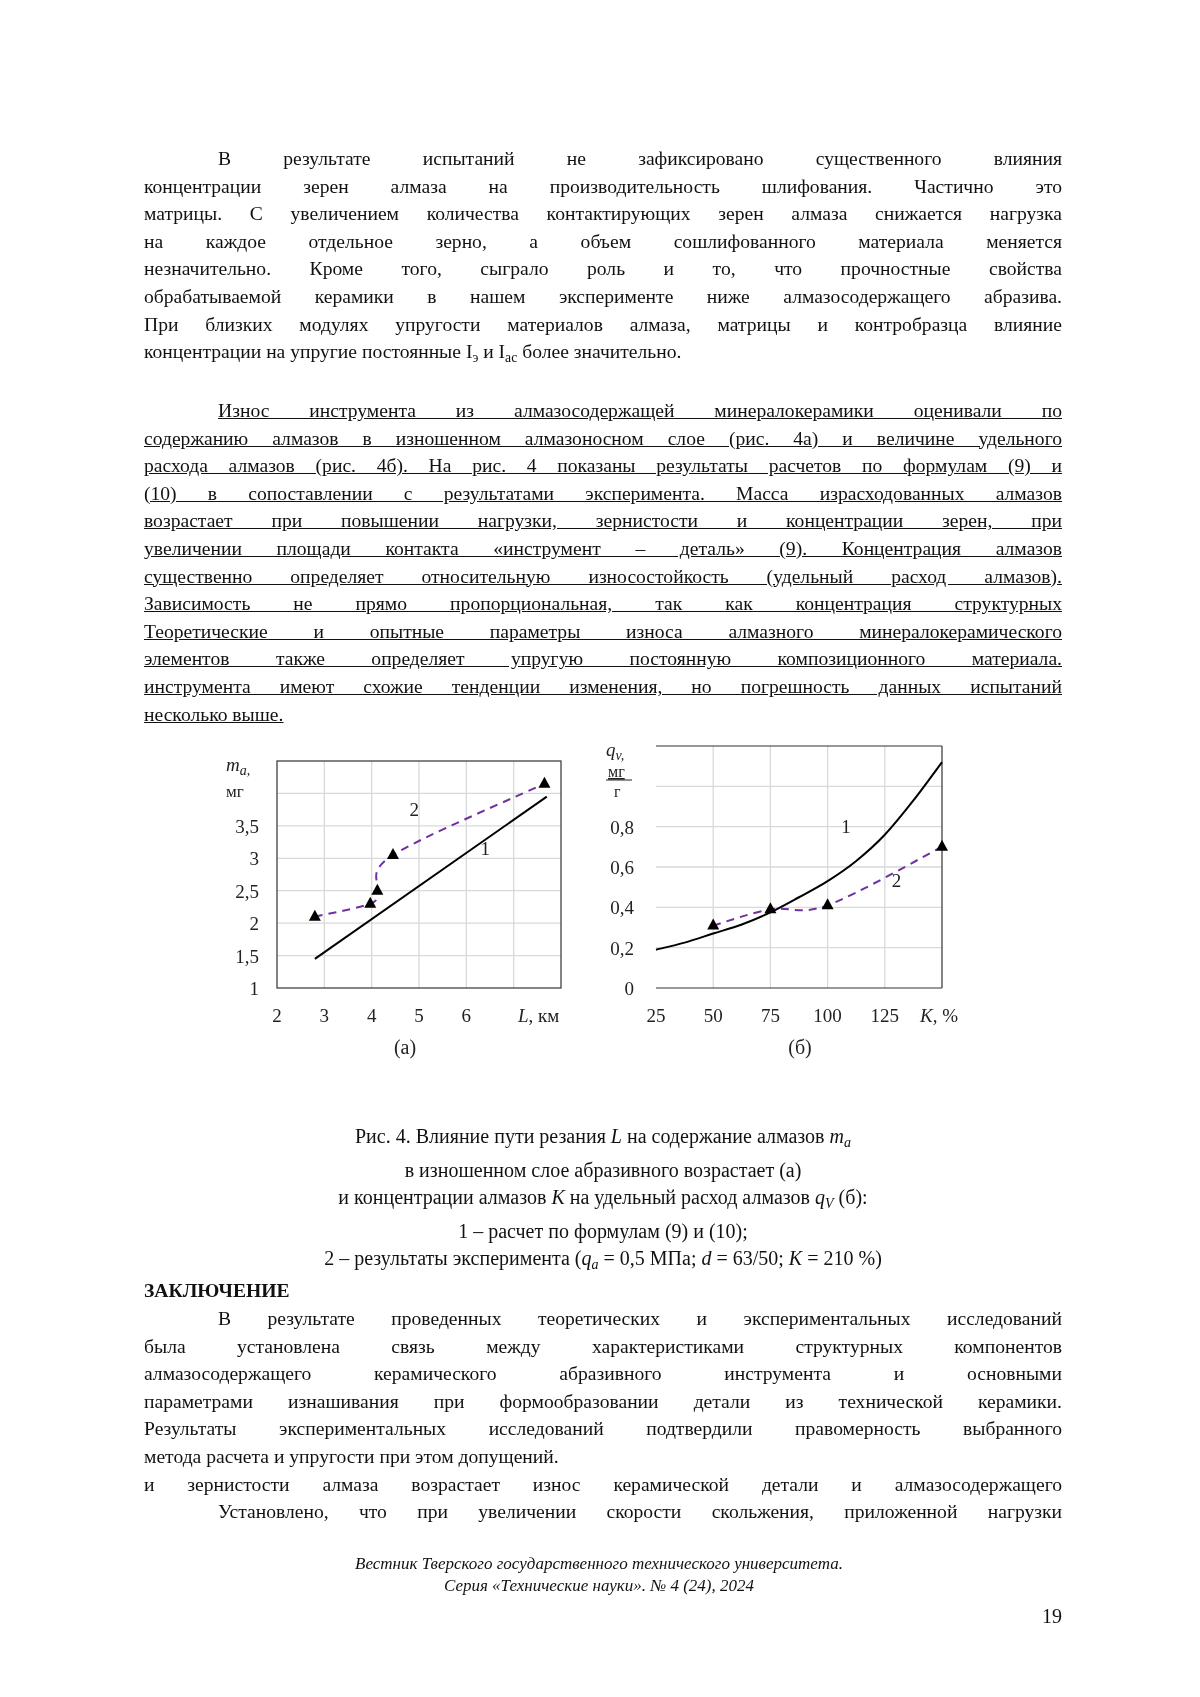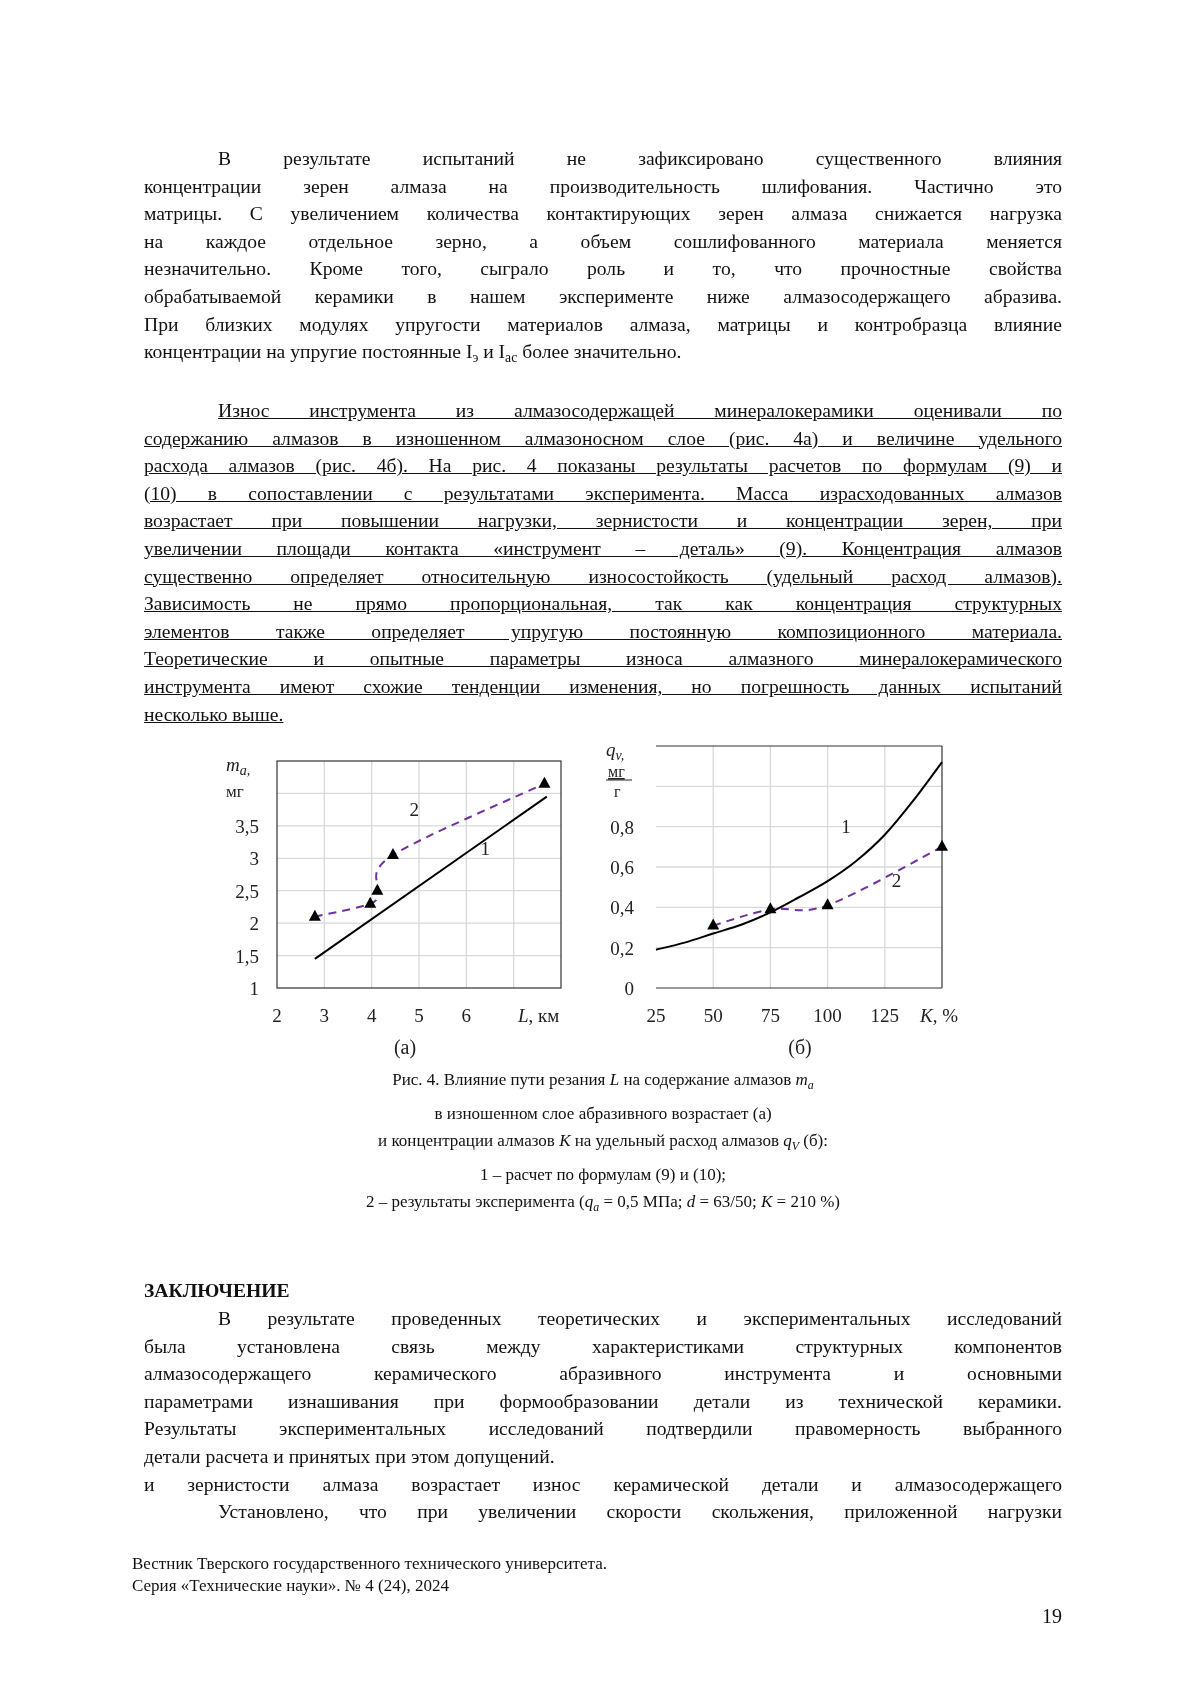--- a/index.html
+++ b/index.html
@@ -9,28 +9,28 @@
   .text-block { position: absolute; left: 144px; width: 918px; font-size: 19.6px; line-height: 27.6px; text-align: justify; }
   .para { margin: 0; text-indent: 74px; }
   .para .line { display: block; text-align: justify; text-align-last: justify; text-indent: 0; }
   .para .line.first { padding-left: 74px; }
   .para .line.last { text-align-last: left; }
   .sub { font-size: 70%; vertical-align: -4px; }
   #block1 { top: 145px; }
   #block2 { top: 397px; text-decoration: underline; }
   .charts { position: absolute; left: 0; top: 740px; width: 1200px; height: 330px; }
   .charts svg { position: absolute; left: 0; top: 0; }
-  .caption { position: absolute; left: 144px; width: 918px; top: 1066px; text-align: center;
-             font-size: 17px; line-height: 27.6px; }
+  .caption { position: absolute; left: 144px; width: 918px; top: 1123px; text-align: center;
+             font-size: 20px; line-height: 27.6px; }
   .caption div { white-space: nowrap; }
   .heading { position: absolute; left: 144px; width: 918px; top: 1280px; text-align: left;
              font-weight: bold; font-size: 19.6px; }
   #block3 { top: 1305px; }
-  .footer { position: absolute; left: 132px; width: 918px; top: 1553px; 
-            font-size: 17px; line-height: 22px; }
+  .footer { position: absolute; left: 140px; width: 918px; top: 1553px; text-align: center;
+            font-style: italic; font-size: 17px; line-height: 22px; }
   .page-number { position: absolute; left: 1020px; width: 42px; top: 1605px; text-align: right; font-size: 20px; }
   i.v { font-style: italic; }
 </style>
 </head>
 <body>
 
 <div class="page">
 
   <div class="text-block" id="block1">
     <p class="para" id="p1">
@@ -48,22 +48,22 @@
   <div class="text-block" id="block2">
     <p class="para" id="p2">
         <span class="line first">Износ инструмента из алмазосодержащей минералокерамики оценивали по</span>
         <span class="line">содержанию алмазов в изношенном алмазоносном слое (рис. 4а) и величине удельного</span>
         <span class="line">расхода алмазов (рис. 4б). На рис. 4 показаны результаты расчетов по формулам (9) и</span>
         <span class="line">(10) в сопоставлении с результатами эксперимента. Масса израсходованных алмазов</span>
         <span class="line">возрастает при повышении нагрузки, зернистости и концентрации зерен, при</span>
         <span class="line">увеличении площади контакта «инструмент – деталь» (9). Концентрация алмазов</span>
         <span class="line">существенно определяет относительную износостойкость (удельный расход алмазов).</span>
         <span class="line">Зависимость не прямо пропорциональная, так как концентрация структурных</span>
+        <span class="line">Теоретические и опытные параметры износа алмазного минералокерамического</span>
         <span class="line">элементов также определяет упругую постоянную композиционного материала.</span>
-        <span class="line">Теоретические и опытные параметры износа алмазного минералокерамического</span>
         <span class="line">инструмента имеют схожие тенденции изменения, но погрешность данных испытаний</span>
         <span class="line last">несколько выше.</span>
       </p>
   </div>
 
   <div class="charts">
     <svg id="chart-a" width="600" height="330">
         <line x1="324.3333333333333" x2="324.3333333333333" y1="21" y2="248" stroke="#d9d9d9" stroke-width="1.3"></line>
         <line x1="371.66666666666663" x2="371.66666666666663" y1="21" y2="248" stroke="#d9d9d9" stroke-width="1.3"></line>
         <line x1="419" x2="419" y1="21" y2="248" stroke="#d9d9d9" stroke-width="1.3"></line>
@@ -151,21 +151,21 @@
 
   <div class="heading">ЗАКЛЮЧЕНИЕ</div>
 
   <div class="text-block" id="block3">
     <p class="para" id="p3">
         <span class="line first">В результате проведенных теоретических и экспериментальных исследований</span>
         <span class="line">была установлена связь между характеристиками структурных компонентов</span>
         <span class="line">алмазосодержащего керамического абразивного инструмента и основными</span>
         <span class="line">параметрами изнашивания при формообразовании детали из технической керамики.</span>
         <span class="line">Результаты экспериментальных исследований подтвердили правомерность выбранного</span>
-        <span class="line last">детали расчета и принятых при этом допущений.</span>
+        <span class="line last">метода расчета и упругости при этом допущений.</span>
       </p>
     <p class="para" id="p4">
         <span class="line">и зернистости алмаза возрастает износ керамической детали и алмазосодержащего</span>
         <span class="line first">Установлено, что при увеличении скорости скольжения, приложенной нагрузки</span>
       </p>
   </div>
 
   <div class="footer">
     <div>Вестник Тверского государственного технического университета.</div>
     <div>Серия «Технические науки». № 4 (24), 2024</div>

